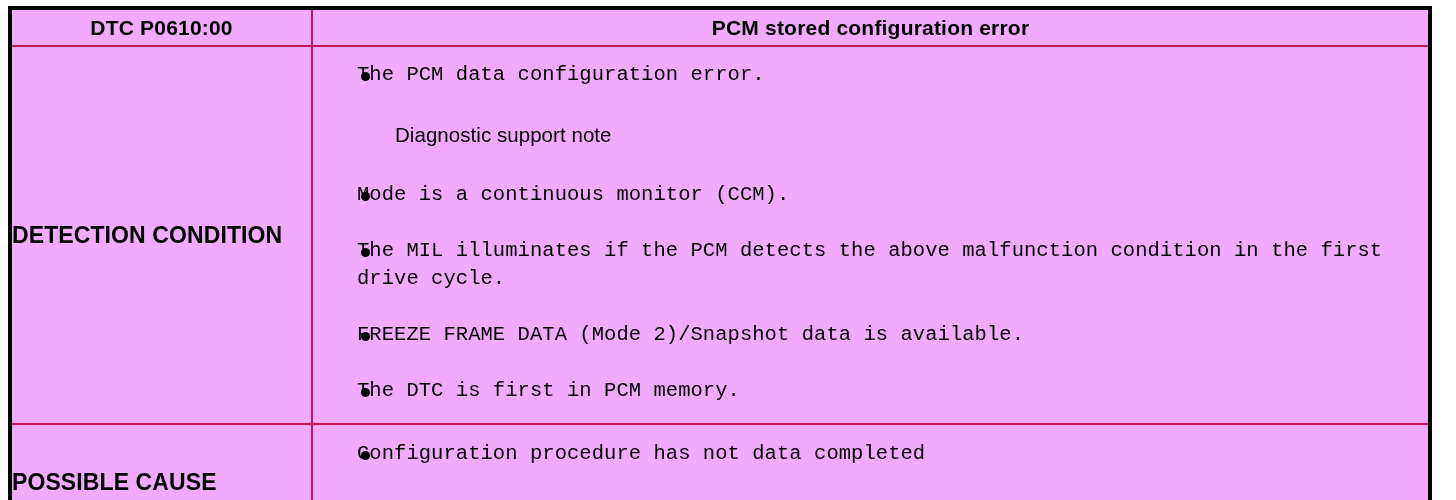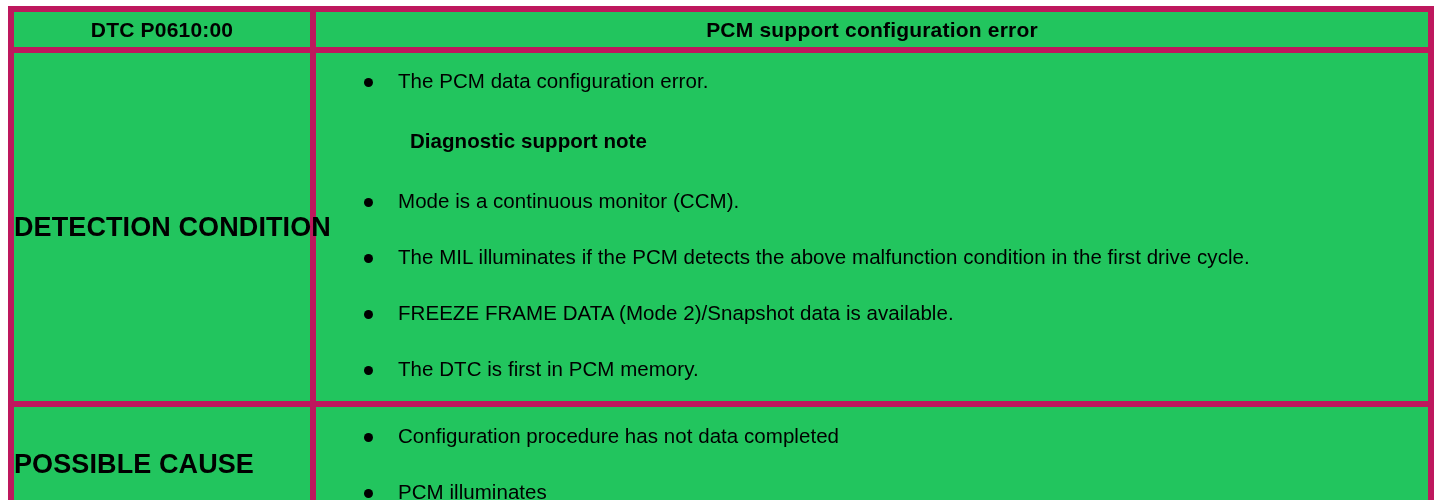--- a/index.html
+++ b/index.html
@@ -28,24 +28,24 @@
     left: 8px;
     top: 6px;
     width: 1420px;
     border-collapse: collapse;
     table-layout: fixed;
     border: 4px solid #000000;
     background: #ffffff;
   }
 
   table.dtc-table td {
-    border: 6px solid #be185d;
+    border: 2px solid #be185d;
     vertical-align: top;
     padding: 0;
-    background: #22c55e;
+    background: #f0abfc;
   }
 
   
   col.col-label { width: 302px; }
   col.col-body  { width: 1118px; }
 
   
   .hdr-cell {
     height: 35px;
     text-align: center;
@@ -58,65 +58,66 @@
   .hdr-code {
     padding: 0 4px;
   }
   .hdr-title {
     padding: 0 4px;
   }
 
   
   .row-label {
     font-weight: bold;
-    font-size: 27px;
+    font-size: 23px;
     letter-spacing: 0.1px;
     padding: 0 0 0 5px;
     vertical-align: middle !important;
     white-space: nowrap;
   }
 
   
   .body-cell {
     padding: 0;
   }
 
   .blocklist {
     list-style: none;
     margin: 0;
     padding: 0;
   }
 
   .blocklist li.bullet-item {
     position: relative;
-    padding-left: 82px;
+    padding-left: 44px;
     margin: 0;
     font-size: 20.5px;
     line-height: 28px;
     letter-spacing: 0.05px;
+    font-family: Liberation Mono, monospace;
   }
 
   .blocklist li.bullet-item::before {
     content: "";
     position: absolute;
     left: 48px;
     top: 11px;
     width: 9px;
     height: 9px;
     border-radius: 50%;
     background: #000000;
   }
 
   .blocklist li.note-item {
     position: relative;
     padding-left: 82px;
-    margin: 12px;
+    margin: 0;
     font-size: 20.5px;
     line-height: 28px;
-    font-weight: bold;
+    font-weight: normal;
     letter-spacing: 0.05px;
   }
 
   
   #detection-list li.bullet-item,
   #detection-list li.note-item { margin-bottom: 0; }
 
   .sp-top    { margin-top: 14px !important; }
   .sp-gap-lg { margin-top: 32px !important; }
   .sp-gap-md { margin-top: 28px !important; }
@@ -134,21 +135,21 @@
 
   <table class="dtc-table">
     <colgroup>
       <col class="col-label">
       <col class="col-body">
     </colgroup>
     <tbody>
 
       <tr>
         <td class="hdr-cell hdr-code">DTC P0610:00</td>
-        <td class="hdr-cell hdr-title">PCM support configuration error</td>
+        <td class="hdr-cell hdr-title">PCM stored configuration error</td>
       </tr>
 
       <tr>
         <td class="row-label">DETECTION CONDITION</td>
         <td class="body-cell">
           <ul class="blocklist" id="detection-list">
             <li class="bullet-item sp-top">The PCM data configuration error.</li>
             <li class="note-item sp-gap-lg">Diagnostic support note</li>
             <li class="bullet-item sp-gap-lg">Mode is a continuous monitor (CCM).</li>
             <li class="bullet-item sp-gap-md">The MIL illuminates if the PCM detects the above malfunction condition in the first drive cycle.</li>

